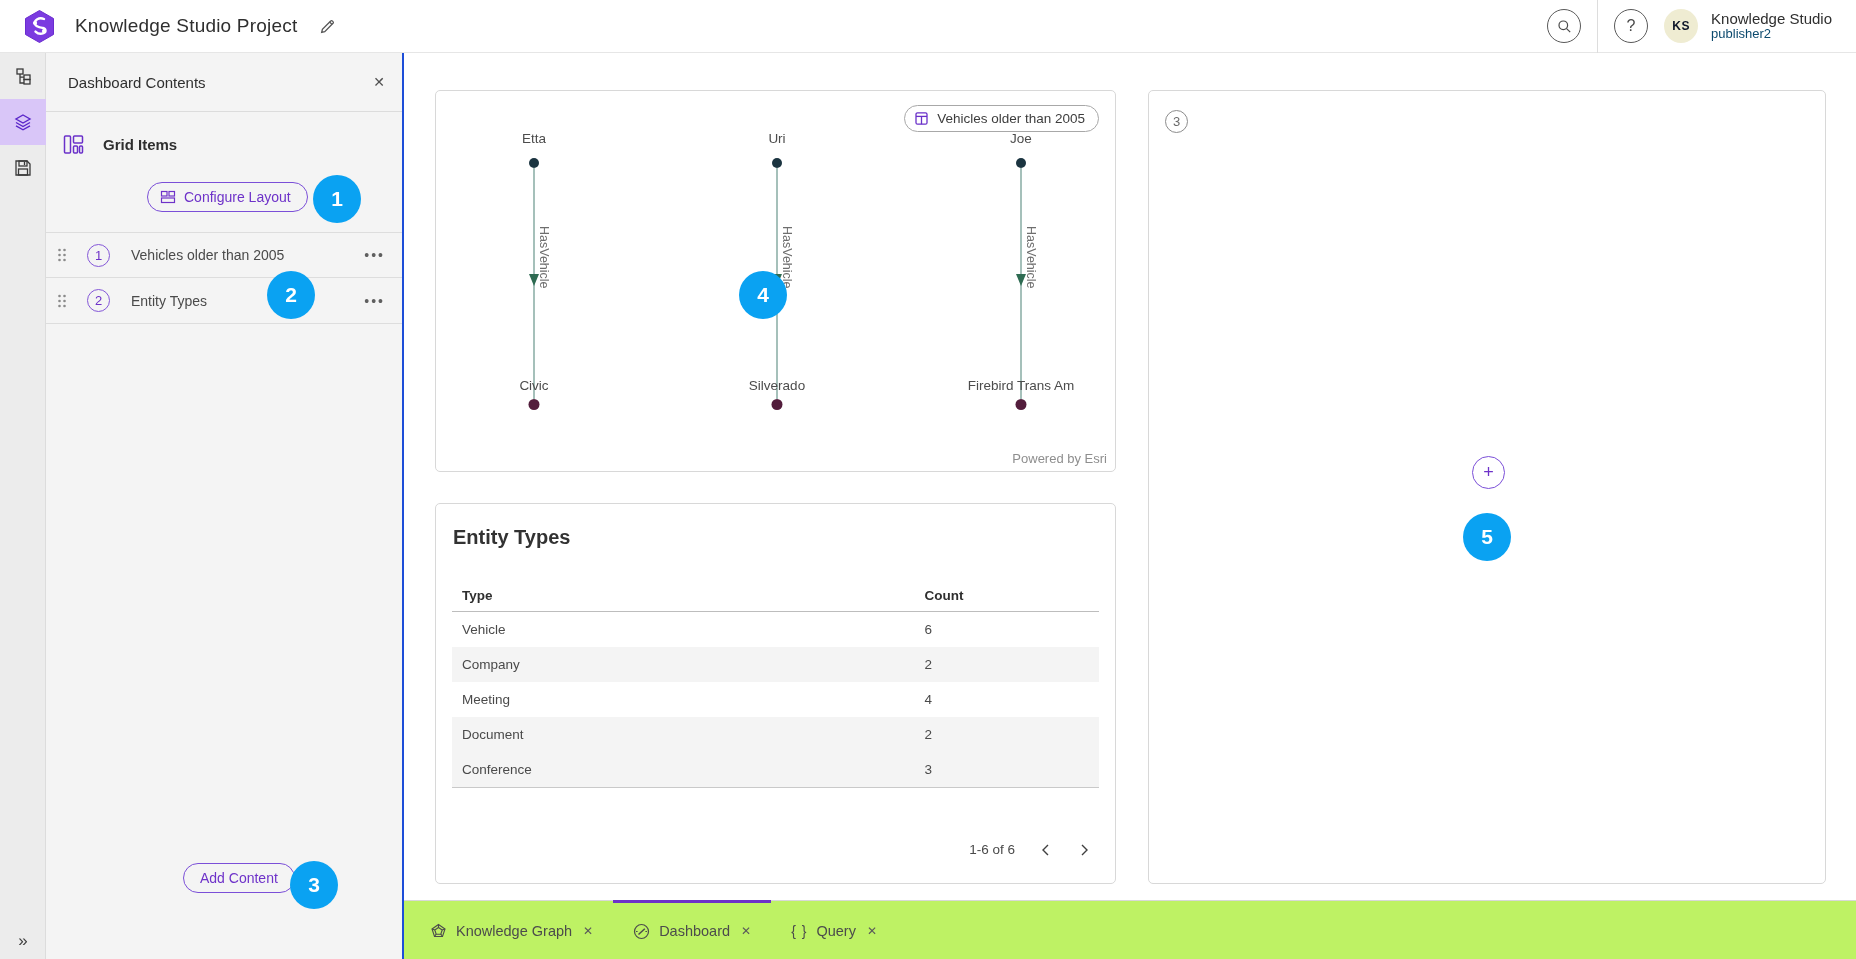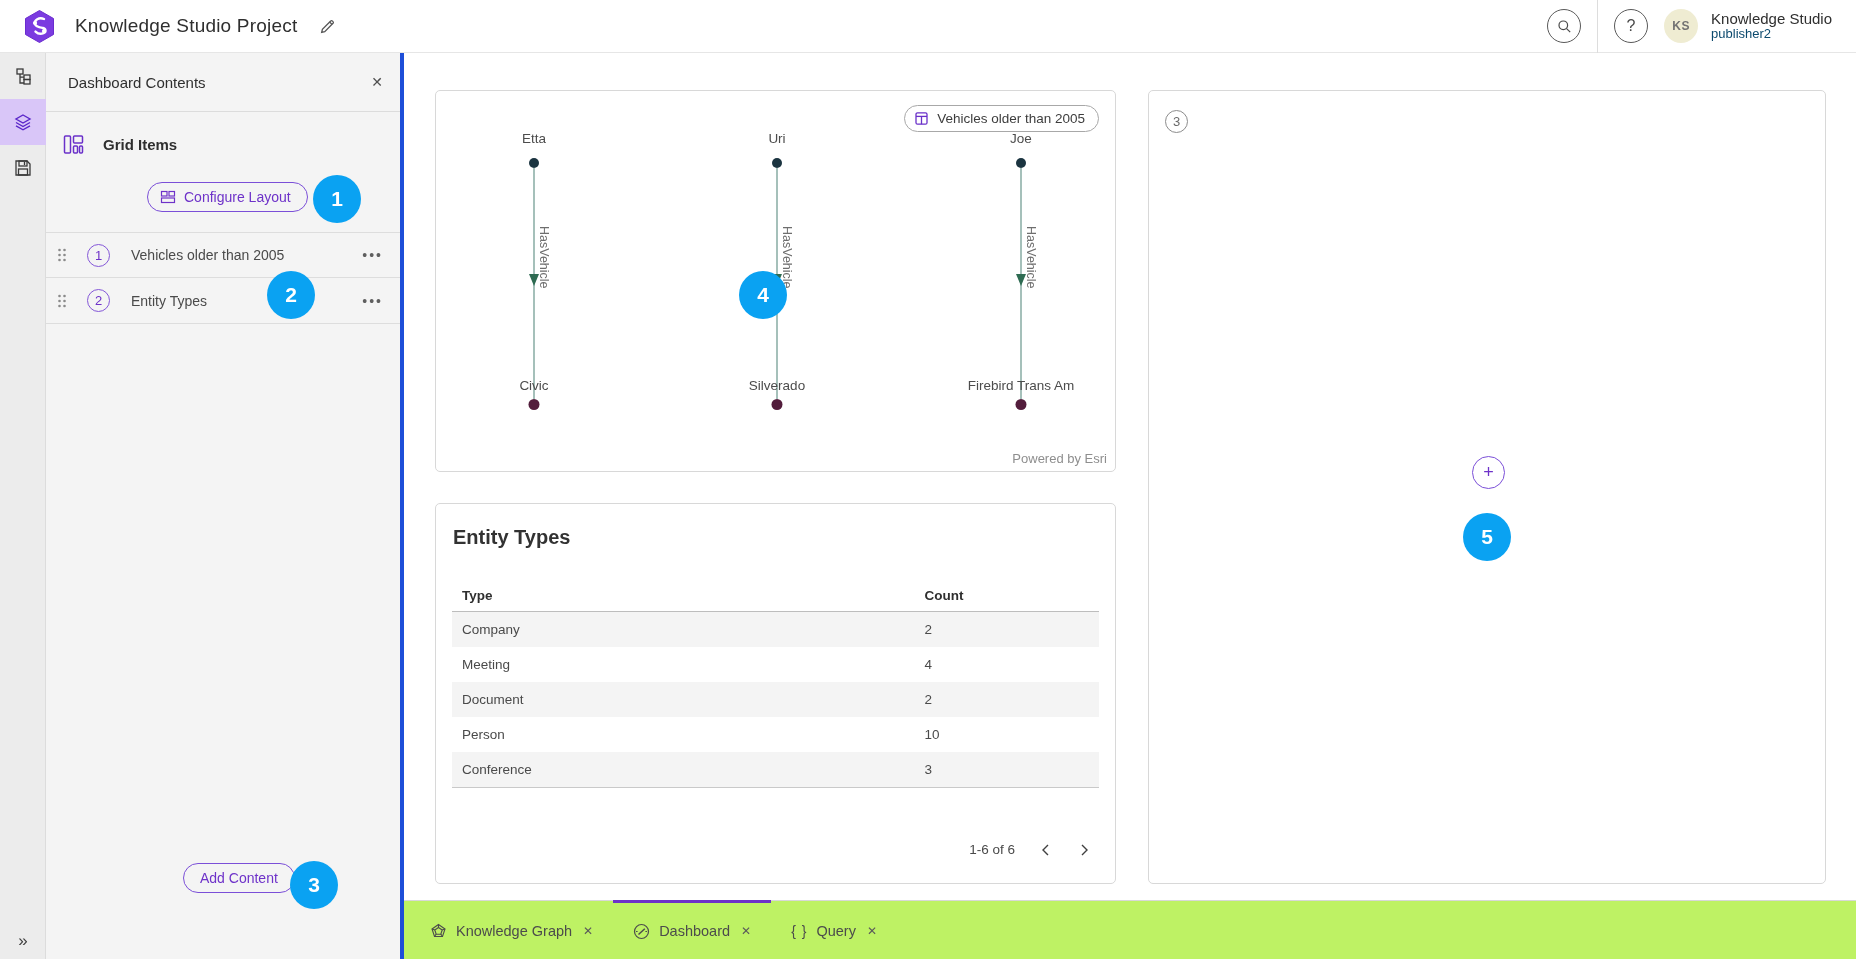--- a/index.html
+++ b/index.html
@@ -21,21 +21,21 @@
   .header-right { margin-left:auto; display:flex; align-items:center; }
   .circle-btn {
     width:34px; height:34px; border-radius:50%; border:1px solid #5a5a5a;
     display:flex; align-items:center; justify-content:center; color:#4a4a4a;
     background:#fff; cursor:pointer; font-size:16px;
   }
   .hdr-divider { width:1px; height:53px; background:#ddd; margin:0 16px 0 16px; }
   .avatar {
     width:34px; height:34px; border-radius:50%; background:#efecd2;
     display:flex; align-items:center; justify-content:center;
-    font-size:12px; font-weight:bold; color:#737373; margin-left:16px; letter-spacing:.5px;
+    font-size:12px; font-weight:bold; color:#0f172a; margin-left:16px; letter-spacing:.5px;
   }
   .user-block { margin-left:13px; margin-right:24px; line-height:1.15; }
   .user-name { font-size:15px; color:#2f2f2f; }
   .user-role { font-size:13px; color:#0c4a6e; }
 
   
   .rail {
     position:absolute; left:0; top:53px; bottom:0; width:46px;
     background:#ececec; border-right:1px solid #dcdcdc; z-index:4;
   }
@@ -45,21 +45,21 @@
   }
   .rail-item.selected { background:#d9c6f8; color:#5a26c9; }
   .rail-expand {
     position:absolute; bottom:8px; left:0; width:46px; text-align:center;
     color:#3f3f3f; font-size:17px; cursor:pointer;
   }
 
   
   .panel {
     position:absolute; left:46px; top:53px; bottom:0; width:358px;
-    background:#f4f4f4; border-right:4px solid #1d4ed8; z-index:4;
+    background:#f4f4f4; border-right:2px solid #1d4ed8; z-index:4;
   }
   .panel-header { height:59px; display:flex; align-items:center; border-bottom:1px solid #dcdcdc; }
   .panel-title { font-size:15px; color:#2f2f2f; margin-left:22px; }
   .panel-close { margin-left:auto; margin-right:17px; color:#4f4f4f; font-size:14px; cursor:pointer; }
   .section-head { display:flex; align-items:center; margin:21px 0 0 16px; }
   .section-grid-icon { color:#6a30c9; display:flex; }
   .section-title { font-size:15px; color:#2f2f2f; font-weight:bold; margin-left:18px; }
   .configure-btn {
     position:absolute; left:101px; top:129px; height:30px; padding:0 16px 0 12px;
     border:1px solid #7b4fd8; border-radius:15px; background:transparent;
@@ -347,35 +347,35 @@
     <div class="attribution">Powered by Esri</div>
   </div>
 
   <div class="card table-card">
     <div class="table-title">Entity Types</div>
     <div class="etable">
       <div class="t-head">
         <div>Type</div>
         <div>Count</div>
       </div>
+      <div class="t-row">
+        <div>Vehicle</div>
+        <div>6</div>
+      </div>
       <div class="t-row alt">
         <div>Company</div>
         <div>2</div>
       </div>
       <div class="t-row">
         <div>Meeting</div>
         <div>4</div>
       </div>
       <div class="t-row alt">
         <div>Document</div>
         <div>2</div>
-      </div>
-      <div class="t-row">
-        <div>Person</div>
-        <div>10</div>
       </div>
       <div class="t-row alt">
         <div>Conference</div>
         <div>3</div>
       </div>
       <div class="t-foot-line"></div>
     </div>
     <div class="pager">
       <span class="pager-label">1-6 of 6</span>
       <span class="pager-btn">

